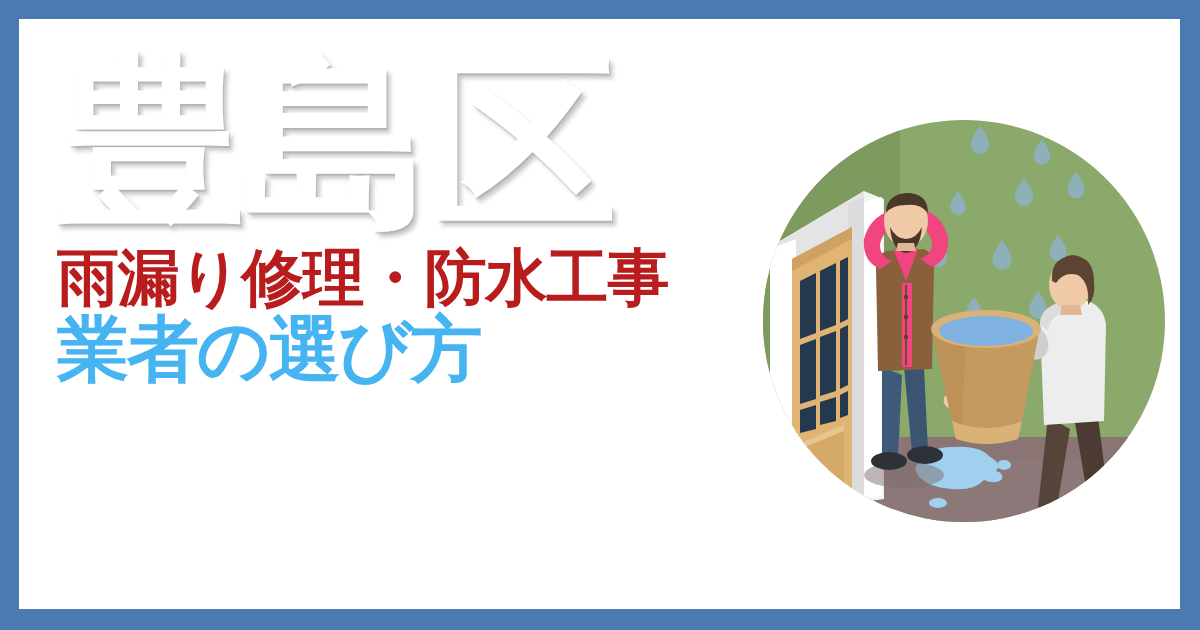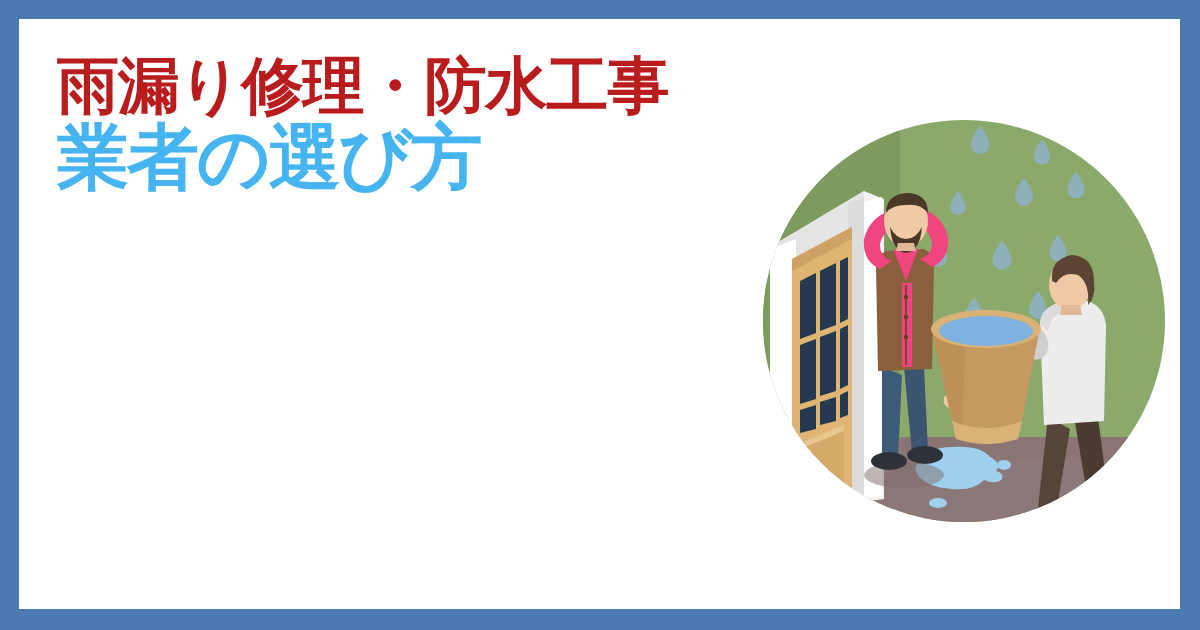--- a/index.html
+++ b/index.html
@@ -73,20 +73,21 @@
   }
   #illustration svg{display:block;width:100%;height:100%;}
 </style>
 </head>
 <body>
 
 <div id="banner">
   <div id="canvas">
 
     <div id="text-block">
+      <h1 class="title-main">豊島区</h1>
       <h2 class="title-sub">雨漏り修理・防水工事</h2>
       <h2 class="title-accent">業者の選び方</h2>
     </div>
 
     <div id="illustration">
       <svg viewBox="0 0 420 470" xmlns="http://www.w3.org/2000/svg">
         <defs>
           <clipPath id="circleClip">
             <circle cx="212" cy="222" r="201"></circle>
           </clipPath>

